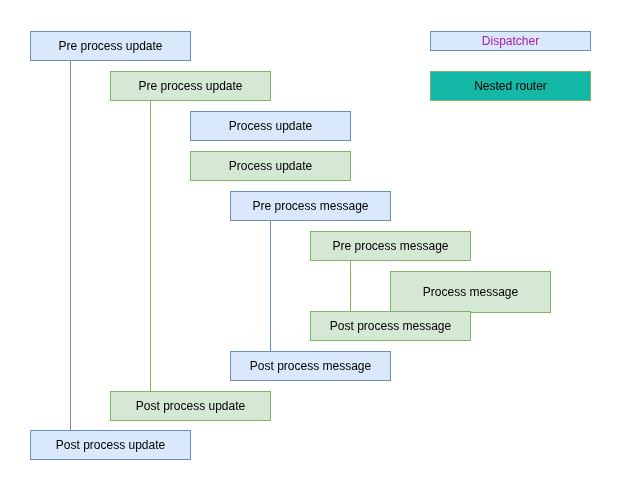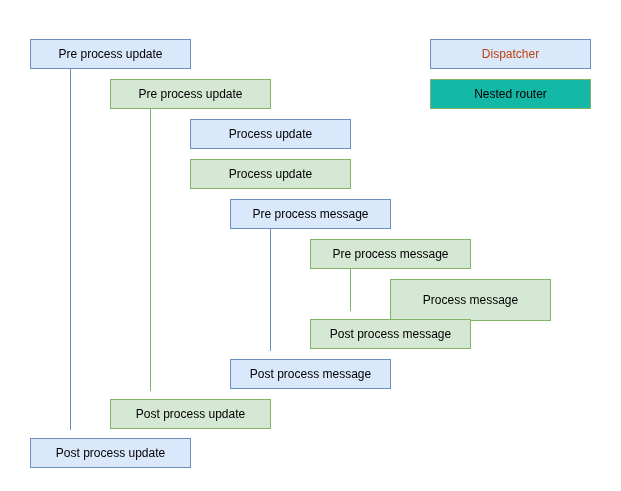--- a/index.html
+++ b/index.html
@@ -26,39 +26,38 @@
     box-sizing: border-box;
     border: 1px solid #000;
     display: flex;
     align-items: center;
     justify-content: center;
     font-size: 12px;
     line-height: 1;
     color: #000000;
     white-space: nowrap;
     text-align: center;
-    margin-top: 8px;
   }
   .connector {
     position: absolute;
     width: 1px;
   }
 </style>
 </head>
 <body>
 
 <div class="canvas" id="canvas">
     <div class="connector" style="left: 70px; top: 61px; height: 369px; background: rgb(108, 142, 191);"></div>
     <div class="connector" style="left: 150px; top: 101px; height: 290px; background: rgb(130, 179, 102);"></div>
     <div class="connector" style="left: 270px; top: 221px; height: 130px; background: rgb(108, 142, 191);"></div>
     <div class="connector" style="left: 350px; top: 261px; height: 50px; background: rgb(130, 179, 102);"></div>
     <div class="node" style="left: 30px; top: 31px; width: 161px; height: 30px; color: rgb(0, 0, 0); background: rgb(218, 232, 252); border-color: rgb(108, 142, 191);">
       <span>Pre process update</span>
     </div>
-    <div class="node" style="left: 430px; top: 31px; width: 161px; height: 30px; color: #c2410c; background: rgb(218, 232, 252); border-color: rgb(108, 142, 191);">
+    <div class="node" style="left: 430px; top: 31px; width: 161px; height: 20px; color: #a21caf; background: rgb(218, 232, 252); border-color: rgb(108, 142, 191);">
       <span>Dispatcher</span>
     </div>
     <div class="node" style="left: 110px; top: 71px; width: 161px; height: 30px; color: rgb(0, 0, 0); background: rgb(213, 232, 212); border-color: rgb(130, 179, 102);">
       <span>Pre process update</span>
     </div>
     <div class="node" style="left: 430px; top: 71px; width: 161px; height: 30px; color: rgb(0, 0, 0); background: #14b8a6; border-color: rgb(130, 179, 102);">
       <span>Nested router</span>
     </div>
     <div class="node" style="left: 190px; top: 111px; width: 161px; height: 30px; color: rgb(0, 0, 0); background: rgb(218, 232, 252); border-color: rgb(108, 142, 191);">
       <span>Process update</span>

